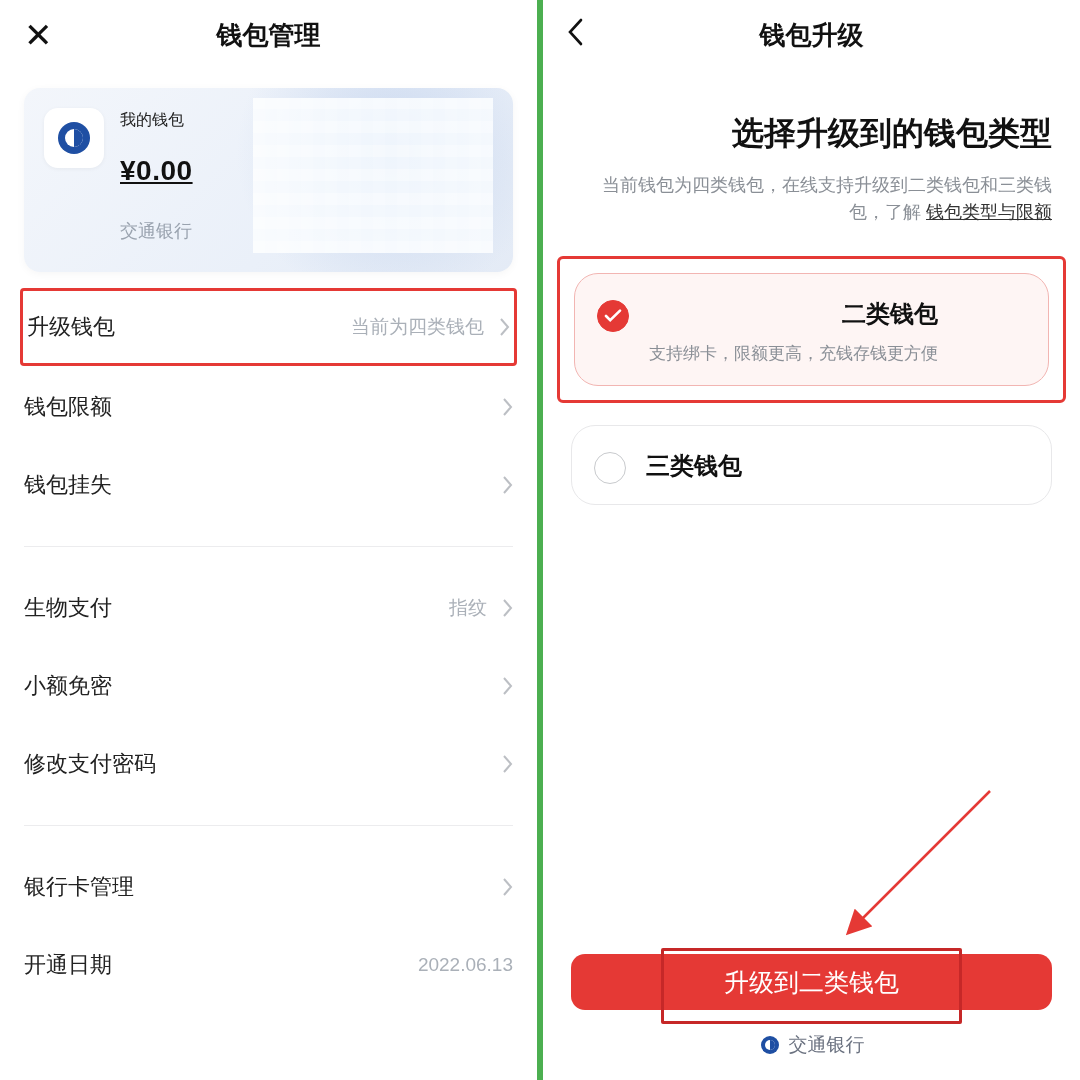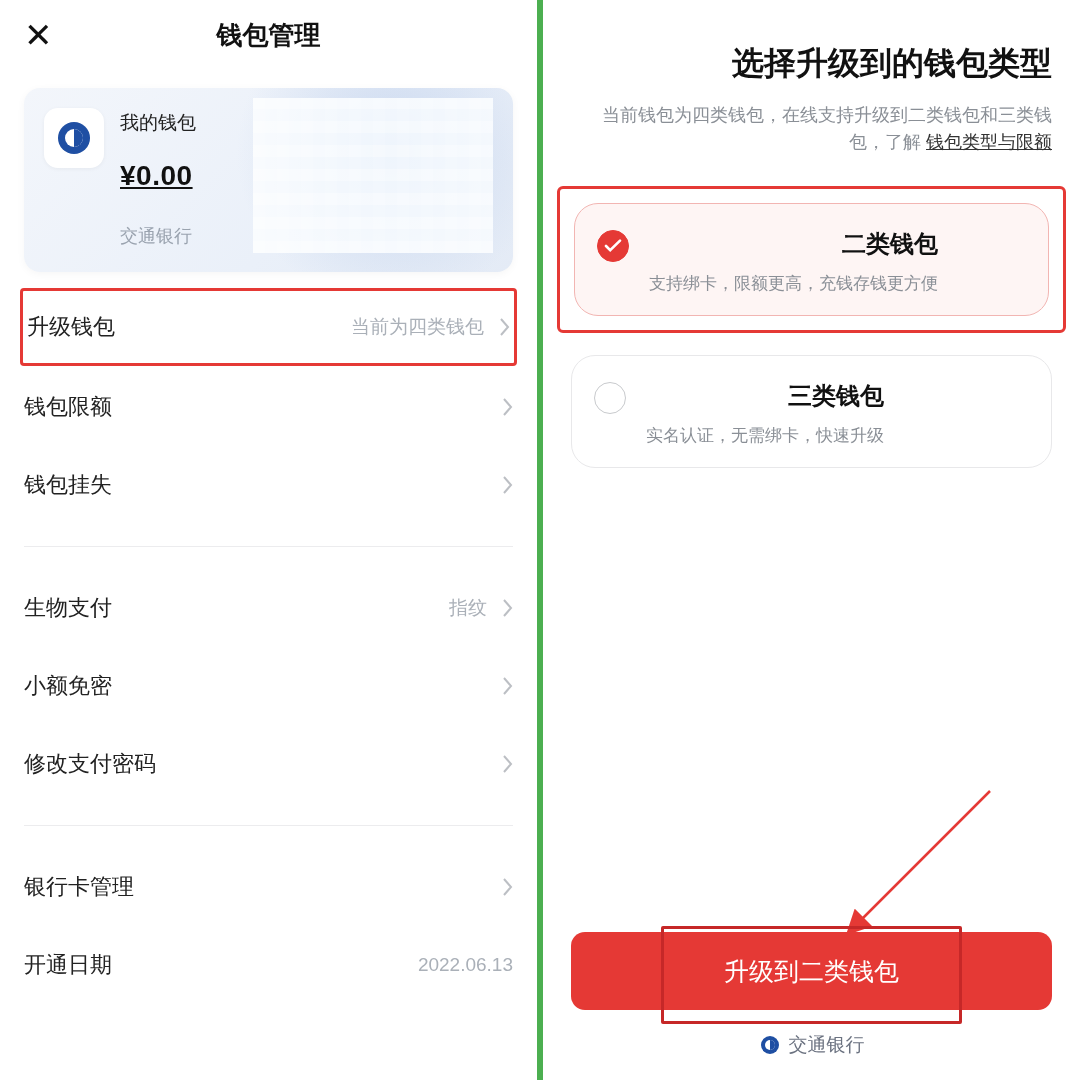--- a/index.html
+++ b/index.html
@@ -78,21 +78,21 @@
   }
   .wallet-logo {
     width: 60px; height: 60px;
     border-radius: 14px;
     background: #fff;
     display: flex; align-items: center; justify-content: center;
     box-shadow: 0 1px 4px rgba(0,0,0,.05);
   }
   .wallet-logo svg { width: 40px; height: 40px; }
   .wallet-head { display: flex; gap: 16px; align-items: flex-start; }
-  .wallet-txt .name { font-size: 19px; font-weight: 500; color: #222; margin-top: 2px; }
+  .wallet-txt .name { font-size: 16px; font-weight: 500; color: #222; margin-top: 2px; }
   .wallet-txt .bal  { font-size: 28px; font-weight: 700; color: #111; margin-top: 24px; letter-spacing: .5px; text-decoration: underline; }
   .wallet-bank { font-size: 18px; color: #9aa3af; margin-top: 32px; margin-left: 76px; }
 
   
   .list { padding: 10px 24px 0; }
   .row {
     height: 78px;
     display: flex;
     align-items: center;
     justify-content: space-between;
@@ -152,21 +152,21 @@
   .opt-txt .d { font-size: 17px; color: #8a8f96; margin-top: 12px; }
 
   .bottom {
     position: absolute;
     left: 28px; right: 28px;
     bottom: 22px;
   }
   .big-btn {
     background: #e53935;
     color: #fff;
-    height: 78px;
+    height: 56px;
     border-radius: 14px;
     font-size: 25px;
     font-weight: 500;
     display: flex; align-items: center; justify-content: center;
     cursor: pointer;
   }
   .btn-hl {
     position: absolute;
     left: 90px; right: 90px;
     top: -6px; bottom: 34px;
@@ -303,20 +303,28 @@
           <span class="hint">2022.06.13</span>
         </span>
     </div>
 
   </div>
 </div>
 
 <div class="divider-green"></div>
 
 <div class="pane">
+  <div class="hdr">
+    <span class="back">
+      <svg viewBox="0 0 20 28">
+          <path d="M14 2L3 14l11 12" stroke="#111" stroke-width="2.6" fill="none" stroke-linecap="round"></path>
+        </svg>
+    </span>
+    <div class="hdr-title">钱包升级</div>
+  </div>
 
   <div class="right-body">
     <div class="rp-title">选择升级到的钱包类型</div>
     <div class="rp-sub">
       <span>当前钱包为四类钱包，在线支持升级到二类钱包和三类钱包，了解 </span><span class="ul">钱包类型与限额</span>
     </div>
 
     <div class="opt-wrap">
       <div class="opt-hl">
         <div class="opt selected">
@@ -328,21 +336,20 @@
           <div class="opt-txt">
             <div class="t">二类钱包</div>
             <div class="d">支持绑卡，限额更高，充钱存钱更方便</div>
           </div>
         </div>
       </div>
       <div class="opt">
         <div class="radio"></div>
         <div class="opt-txt">
           <div class="t">三类钱包</div>
-          <div class="d">实名认证，无需绑卡，快速升级</div>
         </div>
       </div>
     </div>
   </div>
 
   <div class="arrow">
     <svg viewBox="0 0 160 150">
       <defs>
           <marker id="ah" markerWidth="10" markerHeight="10" refX="2" refY="5" orient="auto">
         <path d="M0 0L10 5L0 10z" fill="#e53935"></path>

